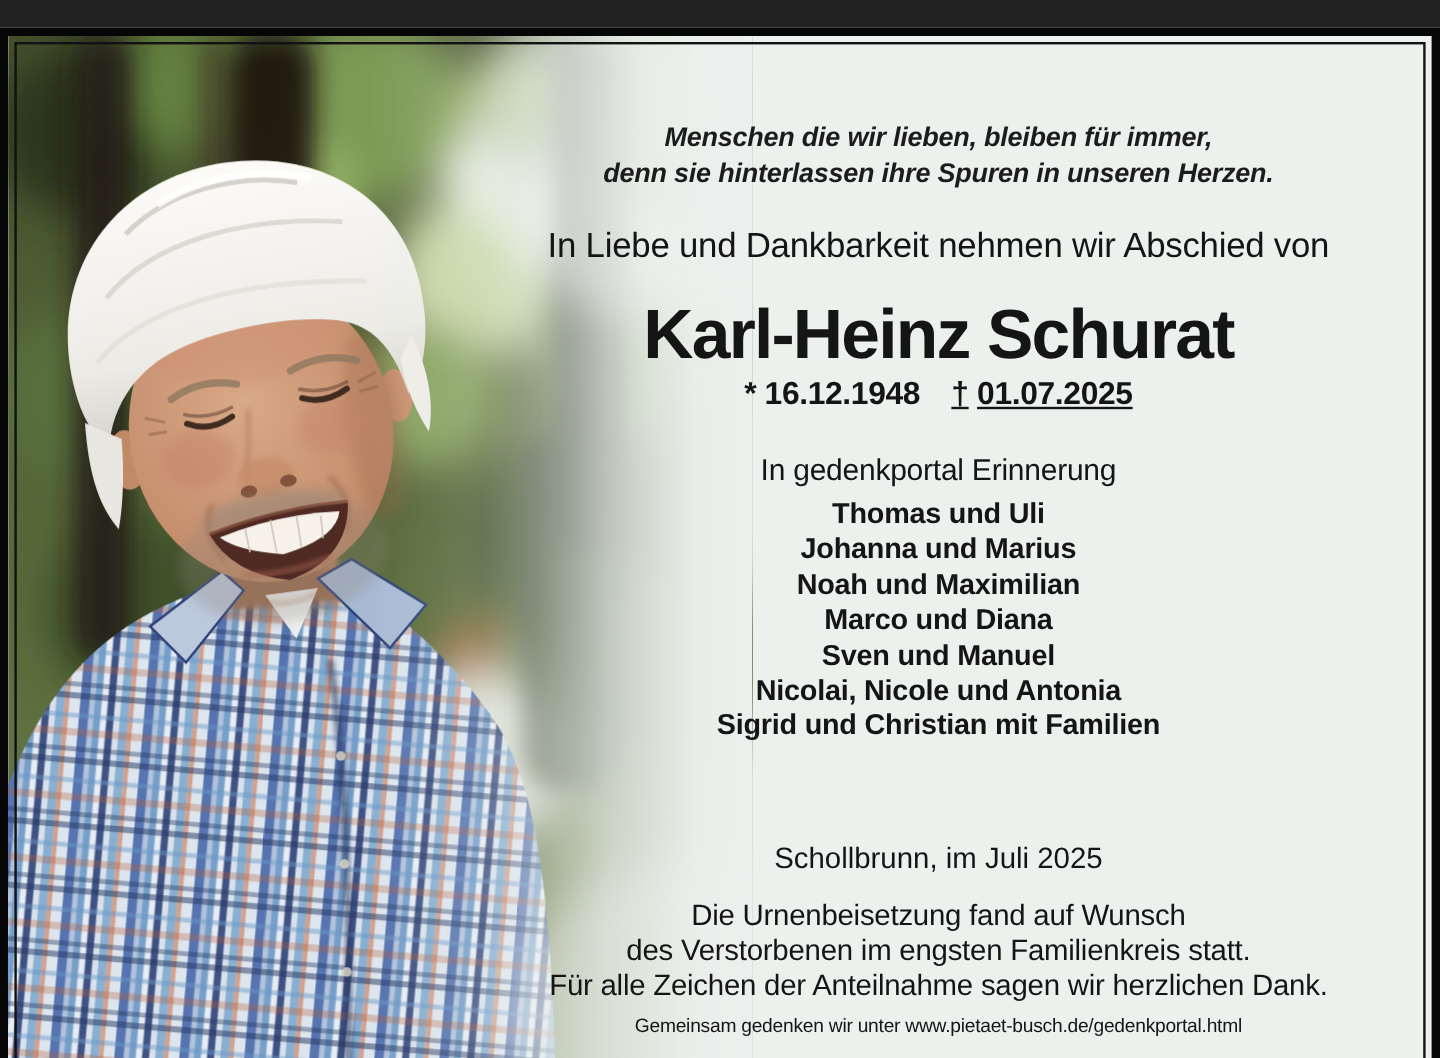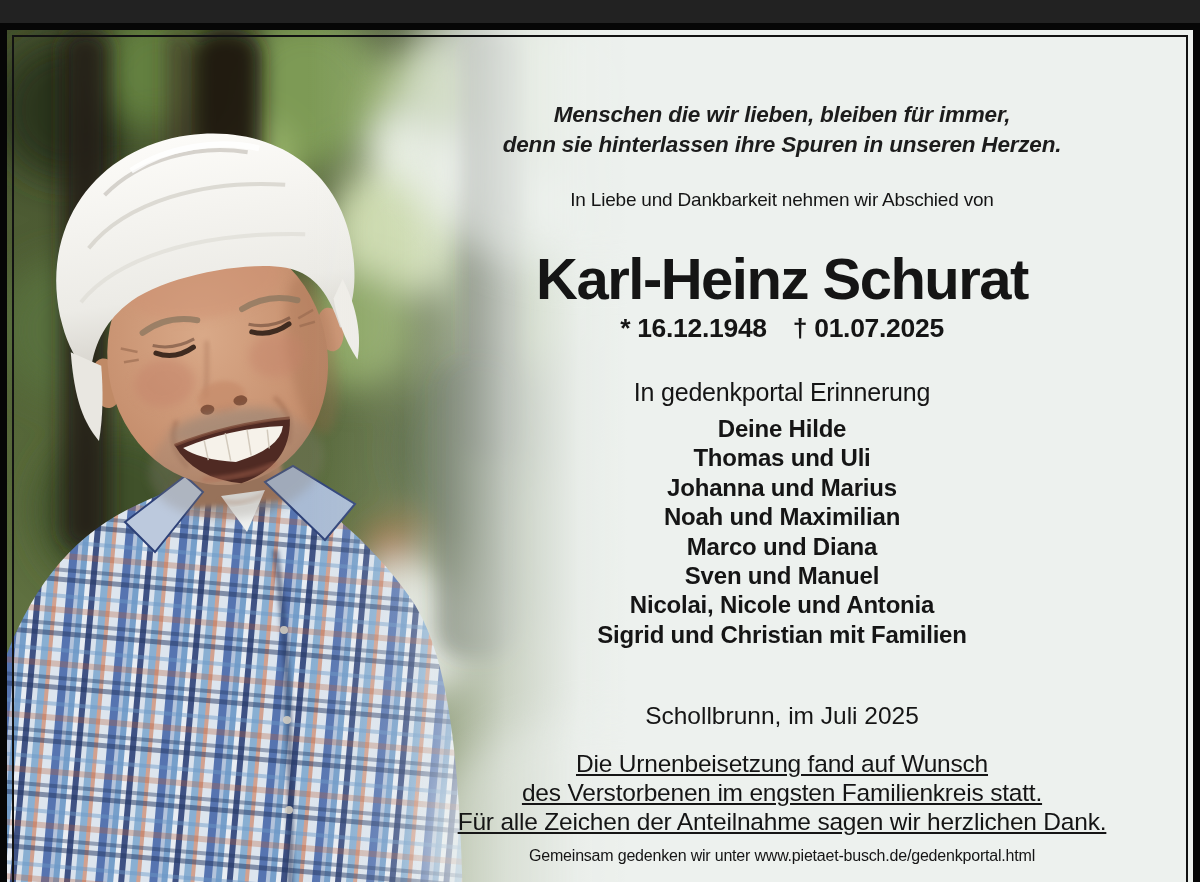--- a/index.html
+++ b/index.html
@@ -39,39 +39,39 @@
     top:70px;
     font-style:italic;
     font-weight:600;
     font-size:22.5px;
     line-height:30px;
     color:#1c1c1c;
     letter-spacing:-0.2px;
   }
   .intro{
     top:159px;
-    font-size:19px;
+    font-size:29px;
     letter-spacing:-0.2px;
     white-space:nowrap;
   }
   .deceased-name{
     top:215px;
     font-size:58px;
     font-weight:700;
     letter-spacing:-1.5px;
     white-space:nowrap;
   }
   .dates{
     top:283px;
     font-size:26.5px;
     font-weight:700;
     letter-spacing:-0.3px;
     white-space:nowrap;
   }
-  .dates .death-group{margin-left:26px;}
+  .dates .death-group{margin-left:26px;text-decoration:underline;}
   .dates .date-num{margin-left:7px;}
   .remembrance{
     top:348px;
     font-size:25px;
     letter-spacing:-0.2px;
   }
   .mourners{
     top:384px;
     font-size:24px;
     font-weight:700;
@@ -81,21 +81,21 @@
   .place-date{
     top:672px;
     font-size:24.5px;
   }
   .closing{
     top:719px;
     font-size:24.5px;
     line-height:29px;
     letter-spacing:-0.2px;
   }
-  .closing div{white-space:nowrap;text-decoration:underline;}
+  .closing div{white-space:nowrap;}
   .portal{
     top:817px;
     font-size:16px;
     letter-spacing:-0.2px;
     white-space:nowrap;
   }
 </style>
 </head>
 <body>
 
@@ -273,21 +273,20 @@
 
     <div class="deceased-name">Karl-Heinz Schurat</div>
 
     <div class="dates">
       <span>*</span><span class="date-num">16.12.1948</span><span class="death-group"><span>†</span><span class="date-num">01.07.2025</span></span>
     </div>
 
     <div class="remembrance">In gedenkportal Erinnerung</div>
 
     <div class="mourners">
-      <div>Deine Hilde</div>
       <div>Thomas und Uli</div>
       <div>Johanna und Marius</div>
       <div>Noah und Maximilian</div>
       <div>Marco und Diana</div>
       <div>Sven und Manuel</div>
       <div>Nicolai, Nicole und Antonia</div>
       <div>Sigrid und Christian mit Familien</div>
     </div>
 
     <div class="place-date">Schollbrunn, im Juli 2025</div>

